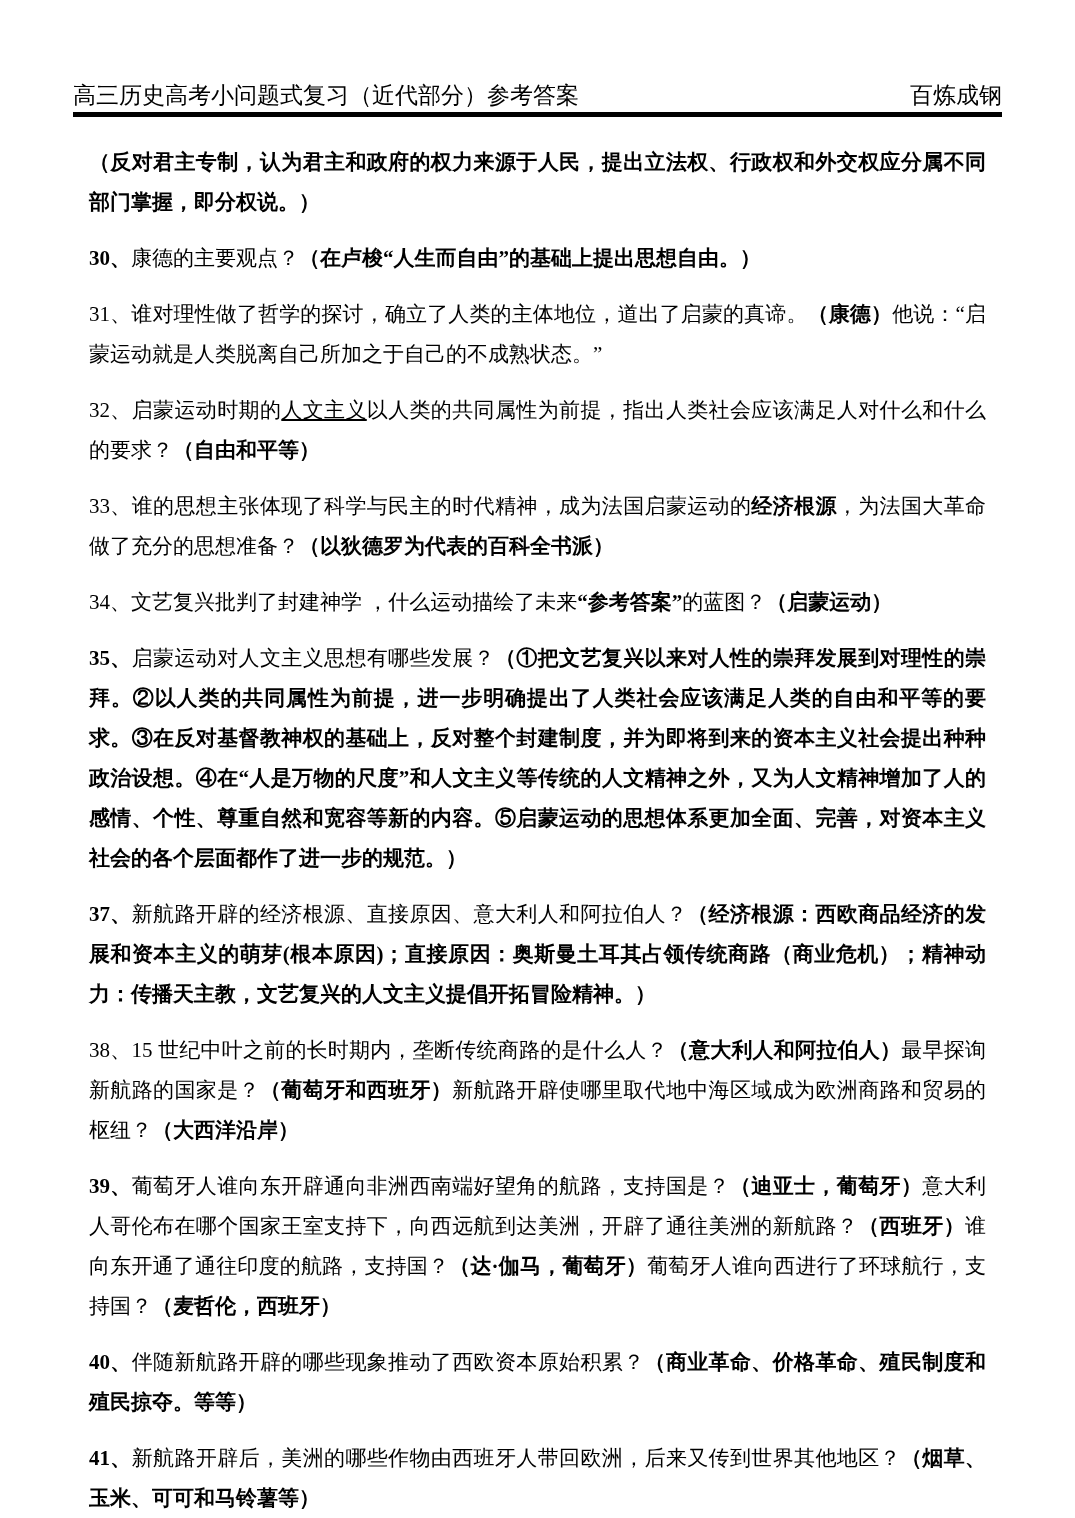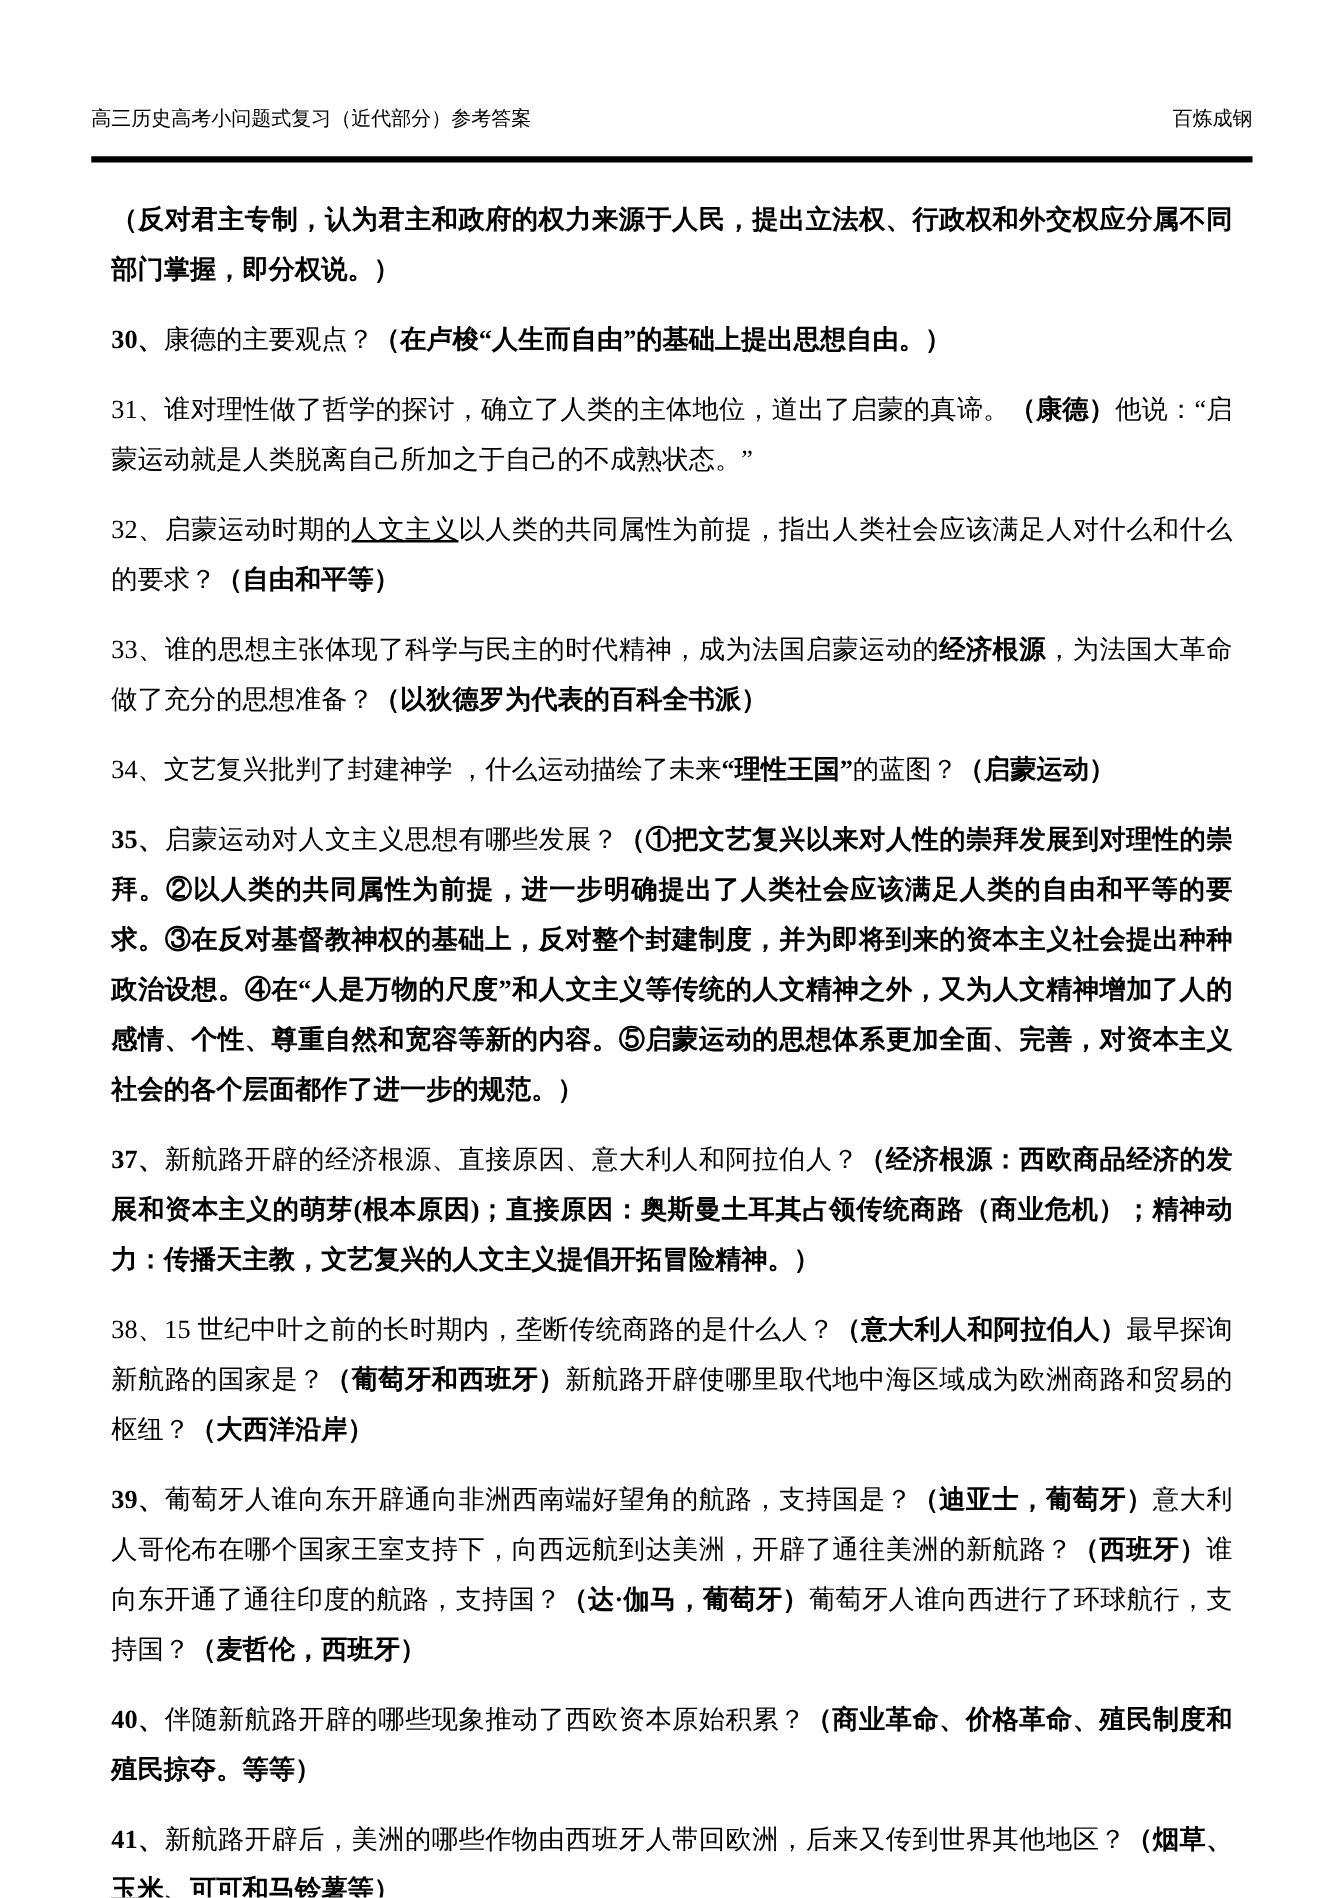--- a/index.html
+++ b/index.html
@@ -17,23 +17,23 @@
   .page {
     box-sizing: border-box;
     width: 1075px;
     height: 1518px;
     padding: 84px 73px 0 73px;
   }
   .header {
     display: flex;
     justify-content: space-between;
     align-items: flex-end;
-    font-size: 16px;
+    font-size: 23px;
     line-height: 24px;
-    padding-bottom: 17px;
+    padding-bottom: 4px;
     border-bottom: 5px solid #000;
   }
   .content {
     padding-top: 9px;
   }
   p.para {
     margin: 16px;
     font-size: 21px;
     line-height: 40px;
     text-align: justify;
@@ -62,21 +62,21 @@
     <span>高三历史高考小问题式复习（近代部分）参考答案</span>
     <span>百炼成钢</span>
   </div>
 
   <div class="content">
       <p class="para"><span class="bold">（反对君主专制，认为君主和政府的权力来源于人民，提出立法权、行政权和外交权应分属不同部门掌握，即分权说。）</span></p>
       <p class="para"><span class="bold">30、</span><span>康德的主要观点？</span><span class="bold">（在卢梭“人生而自由”的基础上提出思想自由。）</span></p>
       <p class="para"><span>31、谁对理性做了哲学的探讨，确立了人类的主体地位，道出了启蒙的真谛。</span><span class="bold">（康德）</span><span>他说：“启蒙运动就是人类脱离自己所加之于自己的不成熟状态。”</span></p>
       <p class="para"><span>32、启蒙运动时期的</span><span class="underline">人文主义</span><span>以人类的共同属性为前提，指出人类社会应该满足人对什么和什么的要求？</span><span class="bold">（自由和平等）</span></p>
       <p class="para"><span>33、谁的思想主张体现了科学与民主的时代精神，成为法国启蒙运动的</span><span class="bold">经济根源</span><span>，为法国大革命做了充分的思想准备？</span><span class="bold">（以狄德罗为代表的百科全书派）</span></p>
-      <p class="para"><span>34、文艺复兴批判了封建神学 ，什么运动描绘了未来</span><span class="bold">“理性王国”</span><span>的蓝图？</span><span class="bold">（启蒙运动）</span></p>
+      <p class="para"><span>34、文艺复兴批判了封建神学 ，什么运动描绘了未来</span><span class="bold">“参考答案”</span><span>的蓝图？</span><span class="bold">（启蒙运动）</span></p>
       <p class="para"><span class="bold">35、</span><span>启蒙运动对人文主义思想有哪些发展？</span><span class="bold">（①把文艺复兴以来对人性的崇拜发展到对理性的崇拜。②以人类的共同属性为前提，进一步明确提出了人类社会应该满足人类的自由和平等的要求。③在反对基督教神权的基础上，反对整个封建制度，并为即将到来的资本主义社会提出种种政治设想。④在“人是万物的尺度”和人文主义等传统的人文精神之外，又为人文精神增加了人的感情、个性、尊重自然和宽容等新的内容。⑤启蒙运动的思想体系更加全面、完善，对资本主义社会的各个层面都作了进一步的规范。）</span></p>
       <p class="para"><span class="bold">37、</span><span>新航路开辟的经济根源、直接原因、意大利人和阿拉伯人？</span><span class="bold">（经济根源：西欧商品经济的发展和资本主义的萌芽(根本原因)；直接原因：奥斯曼土耳其占领传统商路（商业危机）；精神动力：传播天主教，文艺复兴的人文主义提倡开拓冒险精神。）</span></p>
       <p class="para"><span>38、15 世纪中叶之前的长时期内，垄断传统商路的是什么人？</span><span class="bold">（意大利人和阿拉伯人）</span><span>最早探询新航路的国家是？</span><span class="bold">（葡萄牙和西班牙）</span><span>新航路开辟使哪里取代地中海区域成为欧洲商路和贸易的枢纽？</span><span class="bold">（大西洋沿岸）</span></p>
       <p class="para"><span class="bold">39、</span><span>葡萄牙人谁向东开辟通向非洲西南端好望角的航路，支持国是？</span><span class="bold">（迪亚士，葡萄牙）</span><span>意大利人哥伦布在哪个国家王室支持下，向西远航到达美洲，开辟了通往美洲的新航路？</span><span class="bold">（西班牙）</span><span>谁向东开通了通往印度的航路，支持国？</span><span class="bold">（达·伽马，葡萄牙）</span><span>葡萄牙人谁向西进行了环球航行，支持国？</span><span class="bold">（麦哲伦，西班牙）</span></p>
       <p class="para"><span class="bold">40、</span><span>伴随新航路开辟的哪些现象推动了西欧资本原始积累？</span><span class="bold">（商业革命、价格革命、殖民制度和殖民掠夺。等等）</span></p>
       <p class="para"><span class="bold">41、</span><span>新航路开辟后，美洲的哪些作物由西班牙人带回欧洲，后来又传到世界其他地区？</span><span class="bold">（烟草、玉米、可可和马铃薯等）</span></p>
     </div>
 
   <div class="footer">第 3 页 共 25 页</div>
 </div>

